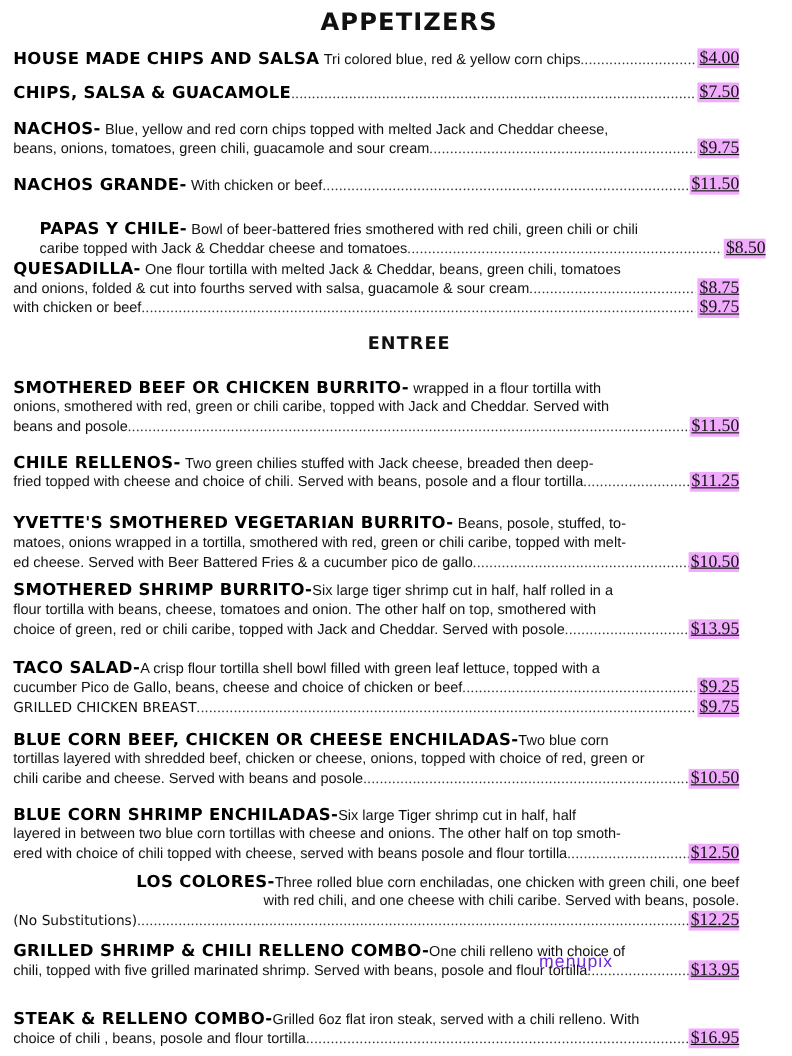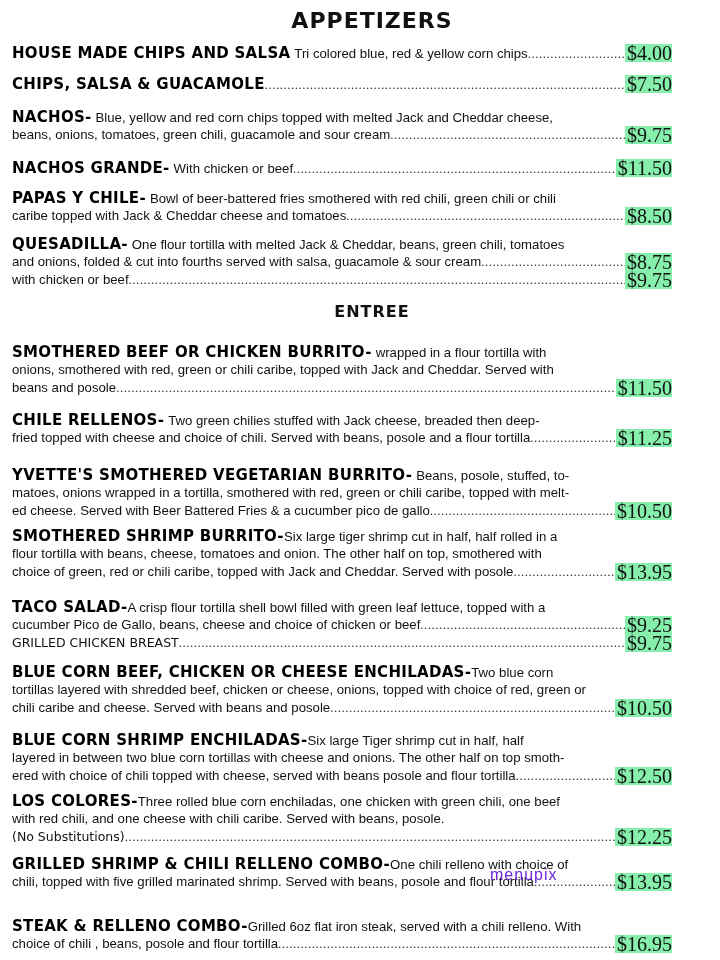--- a/index.html
+++ b/index.html
@@ -4,21 +4,21 @@
 <style>
   html, body { margin: 0; padding: 0; background: #ffffff; }
   body { width: 720px; height: 960px; position: relative; overflow: hidden; color: #111; font-family: "DejaVu Sans", sans-serif; }
   .section-title { position: absolute; left: 0; width: 720px; text-align: center; font-family: "DejaVu Sans", sans-serif; font-weight: 900; letter-spacing: 1px; color: #111; padding-left: 12px; }
   .item { position: absolute; left: 12px; width: 660px; font-size: 12.4px; line-height: 18px; }
   .line { position: relative; white-space: nowrap; height: 18px; }
   .name { font-family: "DejaVu Sans", sans-serif; font-weight: 700; font-size: 15px; letter-spacing: 0.3px; text-transform: uppercase; color: #000; }
   .desc { font-family: "Liberation Sans", sans-serif; font-size: 13.2px; color: #111; }
   .sub { font-family: "DejaVu Sans", sans-serif; font-weight: 400; font-size: 12.5px; }
   .dots { font-family: "Liberation Serif", serif; font-size: 13px; color: #333; letter-spacing: 0.5px; }
-  .price { position: absolute; right: 0; top: 0; font-family: "Liberation Serif", serif; font-size: 20px; color: #111; background: #86efac; padding-left: 2px; }
+  .price { position: absolute; right: 0; top: 0; font-family: "Liberation Serif", serif; font-size: 16px; color: #111; background: #f0abfc; padding-left: 2px; text-decoration: underline; }
   .dotline { position: absolute; top: 0; left: 0; right: 40px; overflow: hidden; white-space: nowrap; }
   .watermark { position: absolute; left: 490px; top: 866px; font-family: "Liberation Sans", sans-serif; font-size: 16px; color: #6d28d9; letter-spacing: 1px; }
 </style>
 </head>
 <body>
 
 <div class="section-title" style="top:8px;font-size:22px;">APPETIZERS</div>
 
 <div class="item" style="top:44px;">
   <div class="line">
@@ -38,21 +38,21 @@
       <span class="dotline"><span class="desc">beans, onions, tomatoes, green chili, guacamole and sour cream</span><span class="dots">.....................................................................................................................................................................................</span></span>
       <span class="price">$9.75</span>
     </div>
 </div>
 <div class="item" style="top:159px;">
   <div class="line">
       <span class="dotline"><span class="name">Nachos Grande-</span> <span class="desc">With chicken or beef</span><span class="dots">.....................................................................................................................................................................................</span></span>
       <span class="price">$11.50</span>
     </div>
 </div>
-<div class="item" style="top:189px;">
+<div class="item" style="top:199px;margin-left:24px;">
   <div class="line"><span class="name">Papas Y  Chile-</span> <span class="desc">Bowl of beer-battered fries smothered with red chili, green chili or chili</span></div>
   <div class="line">
       <span class="dotline"><span class="desc">caribe topped with Jack &amp; Cheddar cheese and tomatoes</span><span class="dots">.....................................................................................................................................................................................</span></span>
       <span class="price">$8.50</span>
     </div>
 </div>
 <div class="item" style="top:235px;">
   <div class="line"><span class="name">Quesadilla-</span> <span class="desc">One flour tortilla with melted  Jack &amp; Cheddar, beans, green chili, tomatoes</span></div>
   <div class="line">
       <span class="dotline"><span class="desc">and onions, folded &amp; cut into fourths served with salsa, guacamole &amp; sour cream</span><span class="dots">.....................................................................................................................................................................................</span></span>
@@ -117,21 +117,21 @@
     </div>
 </div>
 <div class="item" style="top:731px;">
   <div class="line"><span class="name">Blue Corn Shrimp Enchiladas-</span><span class="desc">Six large Tiger shrimp cut in half, half</span></div>
   <div class="line"><span class="desc">layered in between two blue corn tortillas with cheese and onions. The other half on top smoth-</span></div>
   <div class="line">
       <span class="dotline"><span class="desc">ered with choice of chili topped with cheese, served with beans posole and flour tortilla</span><span class="dots">.....................................................................................................................................................................................</span></span>
       <span class="price">$12.50</span>
     </div>
 </div>
-<div class="item" style="top:792px;">
+<div class="item" style="top:792px;text-align:right;">
   <div class="line"><span class="name">Los Colores-</span><span class="desc">Three rolled blue corn enchiladas, one chicken with green chili, one beef</span></div>
   <div class="line"><span class="desc">with red chili, and one cheese with chili caribe. Served with beans, posole.</span></div>
   <div class="line">
       <span class="dotline"><span class="sub">(No Substitutions)</span><span class="dots">.....................................................................................................................................................................................</span></span>
       <span class="price">$12.25</span>
     </div>
 </div>
 <div class="item" style="top:855px;">
   <div class="line"><span class="name">Grilled Shrimp &amp; Chili Relleno Combo-</span><span class="desc">One chili relleno with choice of</span></div>
   <div class="line">

